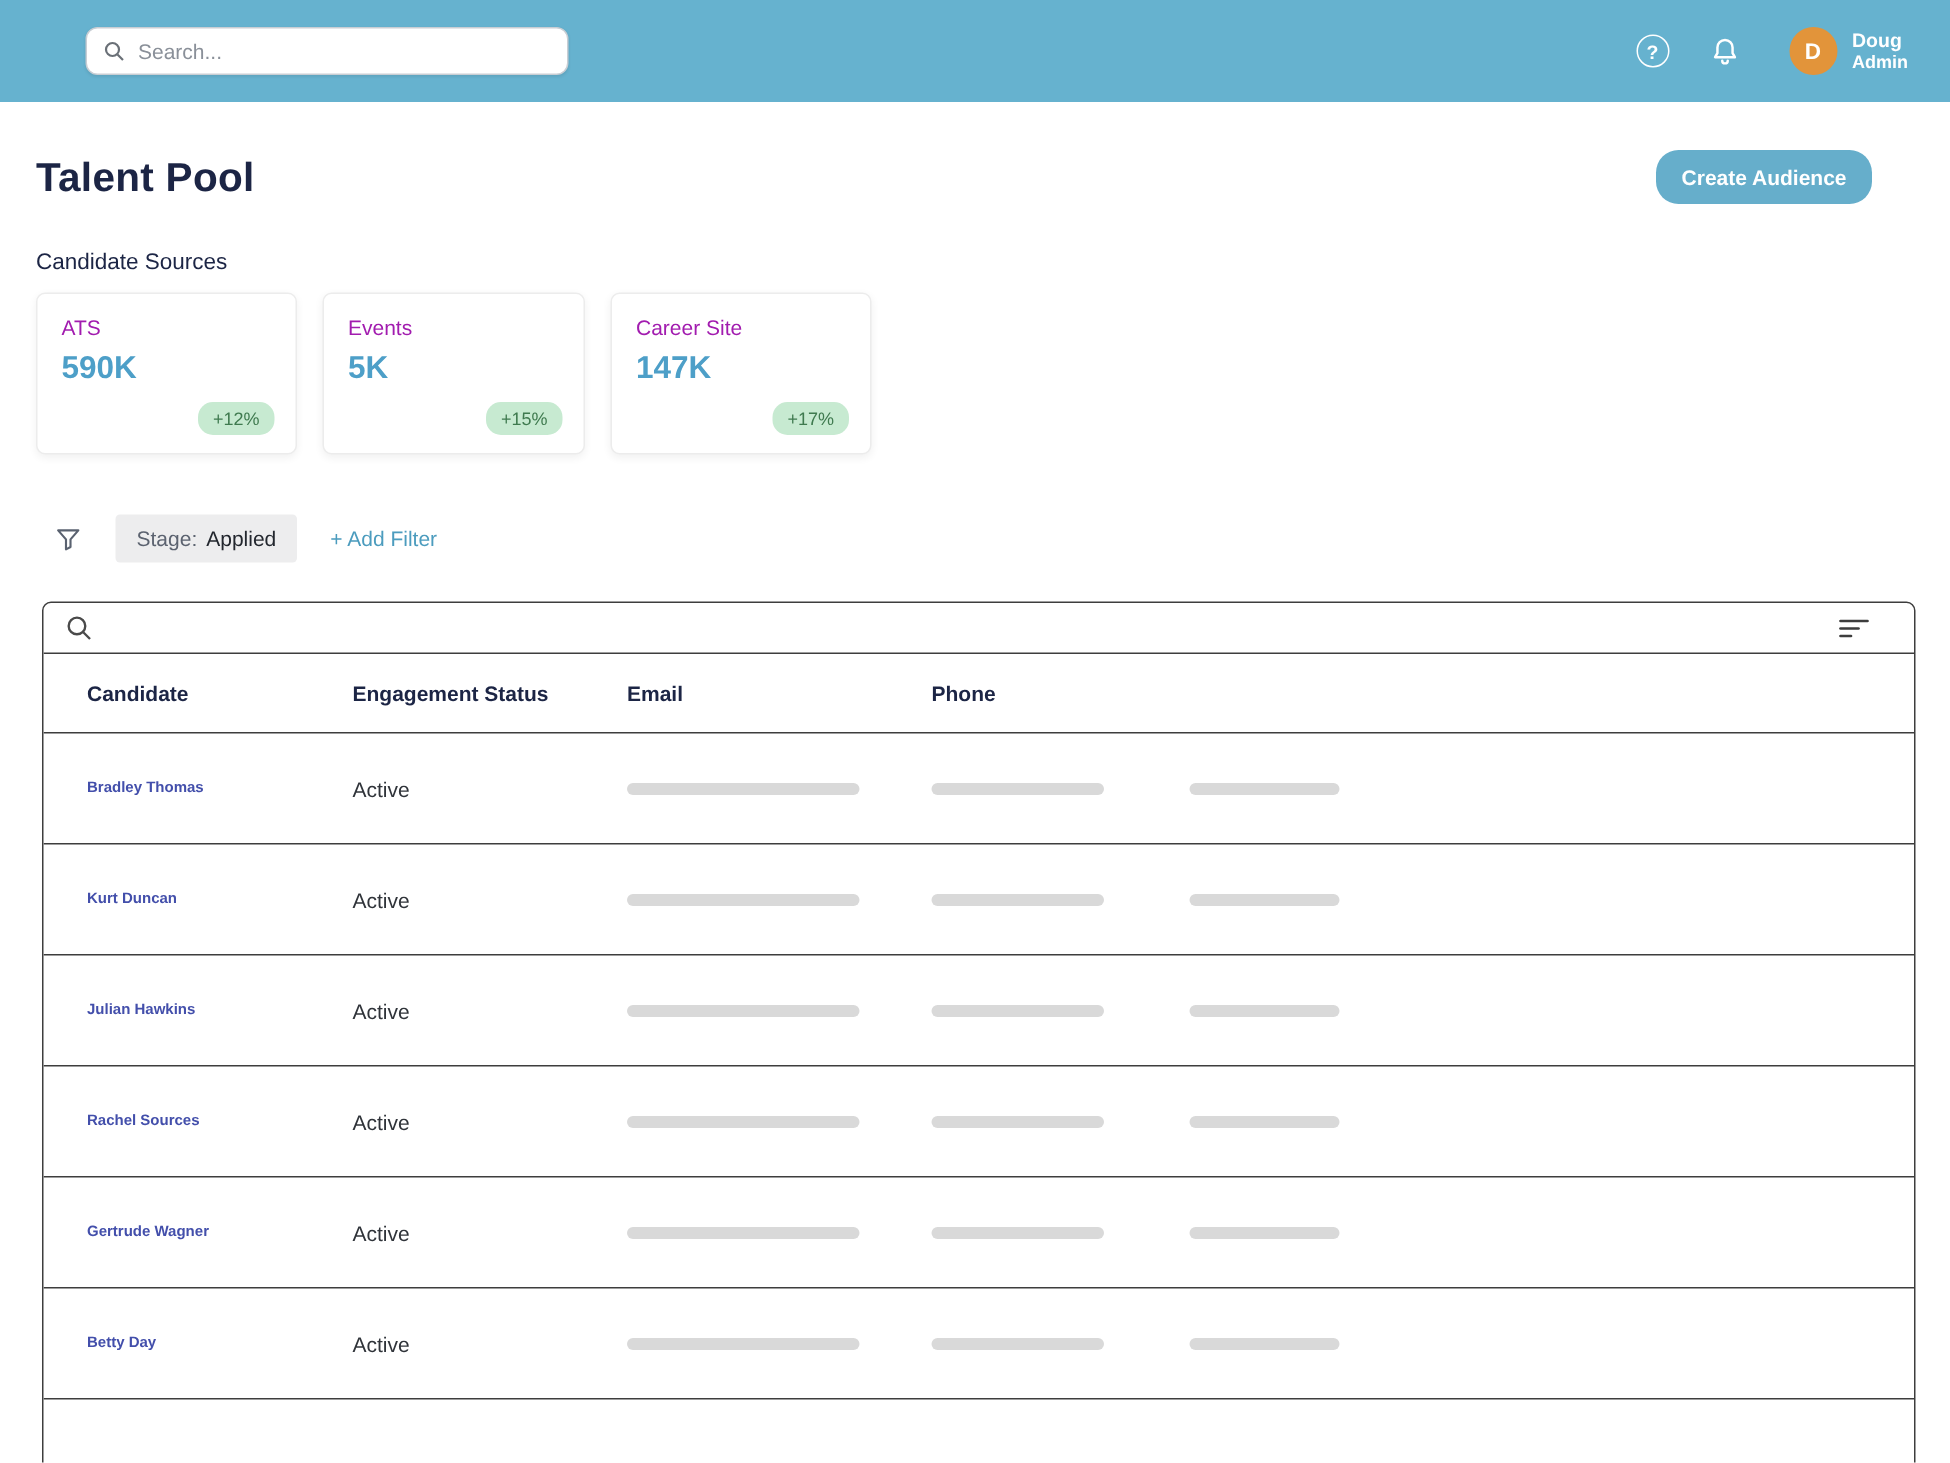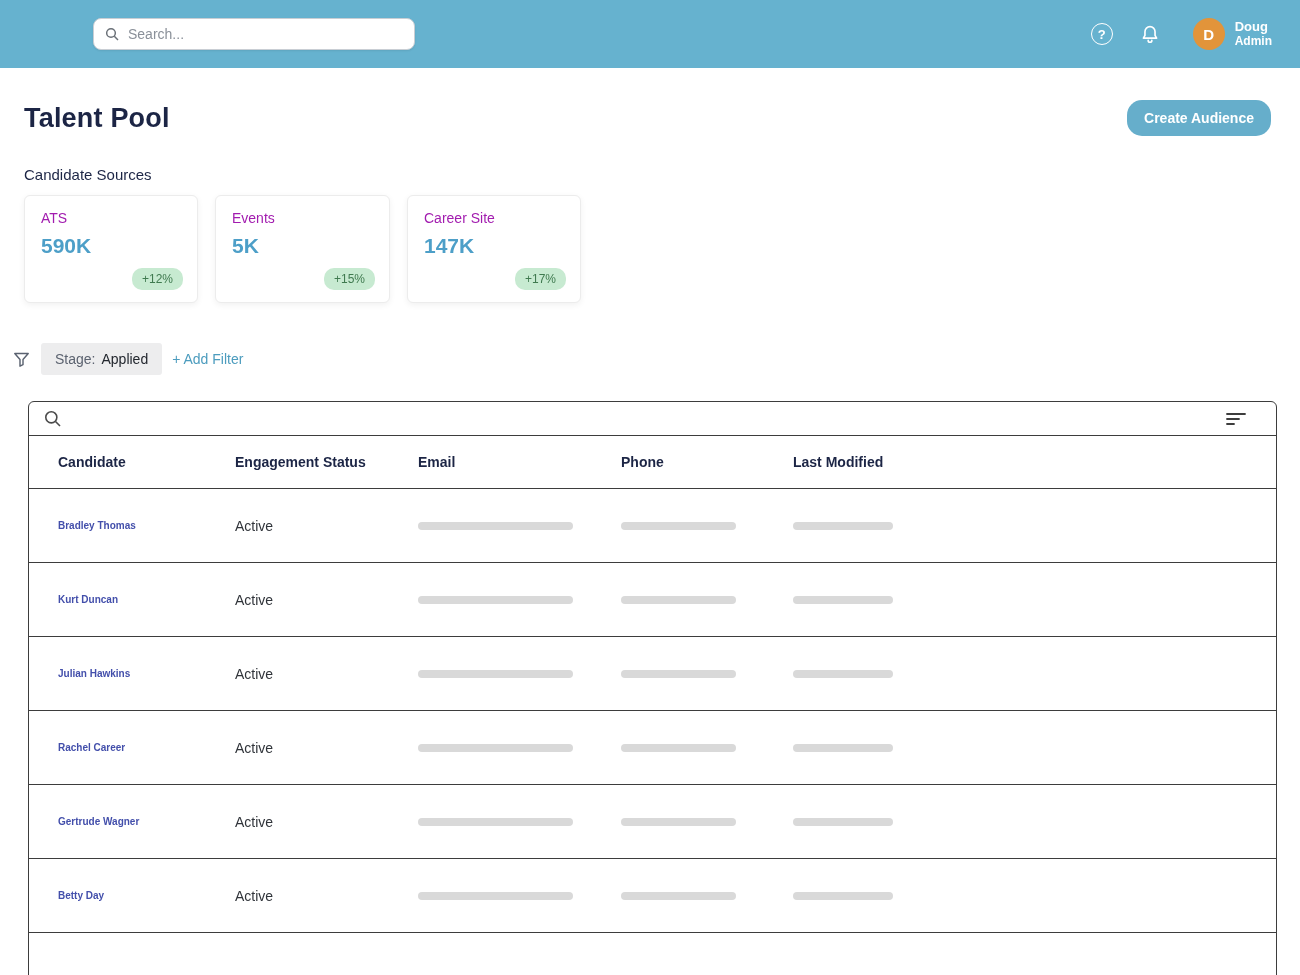--- a/index.html
+++ b/index.html
@@ -22,21 +22,20 @@
     width: 322px;
     height: 32px;
     background: #ffffff;
     border: 1px solid #c9ced4;
     border-radius: 8px;
     display: flex;
     align-items: center;
     padding: 0 10px;
     gap: 8px;
     box-shadow: 0 1px 2px rgba(0,0,0,0.08);
-    margin-left: 36px;
   }
   .searchbox input {
     border: none;
     outline: none;
     flex: 1;
     font-size: 14px;
     font-family: "Liberation Sans", sans-serif;
     color: #444;
     background: transparent;
   }
@@ -66,21 +65,21 @@
   }
   .user-meta { display: flex; flex-direction: column; line-height: 1.15; }
   .user-name { font-size: 13px; font-weight: bold; }
   .user-role { font-size: 12px; font-weight: bold; }
 
   
   .page-head {
     display: flex;
     align-items: center;
     justify-content: space-between;
-    padding: 32px 29px 0 24px;
+    padding: 32px 52px 0 24px;
   }
   .page-title {
     font-size: 27px;
     font-weight: bold;
     color: #1c2545;
     letter-spacing: 0.2px;
   }
   .create-btn {
     background: #66aecb;
     color: #ffffff;
@@ -127,22 +126,22 @@
     padding: 4px 10px;
   }
   .card:nth-child(2) { width: 175px; }
   .card:nth-child(3) { width: 174px; }
   .card:nth-child(4) { width: 143px; }
 
   
   .filter-row {
     display: flex;
     align-items: center;
-    gap: 10px;
-    padding: 40px 24px 0 12px;
+    gap: 22px;
+    padding: 40px 24px 0 36px;
   }
   .funnel { color: #5a6270; display: flex; }
   .stage-chip {
     background: #ededee;
     border-radius: 3px;
     padding: 8px 14px;
     font-size: 14px;
     display: flex;
     gap: 6px;
     cursor: pointer;
@@ -288,21 +287,20 @@
         <line x1="1" y1="13" x2="8" y2="13"></line>
       </svg>
     </span>
   </div>
 
   <div class="t-row t-head">
     <span class="th">Candidate</span>
     <span class="th">Engagement Status</span>
     <span class="th">Email</span>
     <span class="th">Phone</span>
-    <span class="th">Last Modified</span>
   </div>
 
   <div class="t-row t-body-row">
     <a class="cand-name">Bradley Thomas</a>
     <span class="status-cell">Active</span>
     <span class="bar bar-email"></span>
     <span class="bar bar-phone"></span>
     <span class="bar bar-mod"></span>
   </div>
 
@@ -316,21 +314,21 @@
 
   <div class="t-row t-body-row">
     <a class="cand-name">Julian Hawkins</a>
     <span class="status-cell">Active</span>
     <span class="bar bar-email"></span>
     <span class="bar bar-phone"></span>
     <span class="bar bar-mod"></span>
   </div>
 
   <div class="t-row t-body-row">
-    <a class="cand-name">Rachel Career</a>
+    <a class="cand-name">Rachel Sources</a>
     <span class="status-cell">Active</span>
     <span class="bar bar-email"></span>
     <span class="bar bar-phone"></span>
     <span class="bar bar-mod"></span>
   </div>
 
   <div class="t-row t-body-row">
     <a class="cand-name">Gertrude Wagner</a>
     <span class="status-cell">Active</span>
     <span class="bar bar-email"></span>

